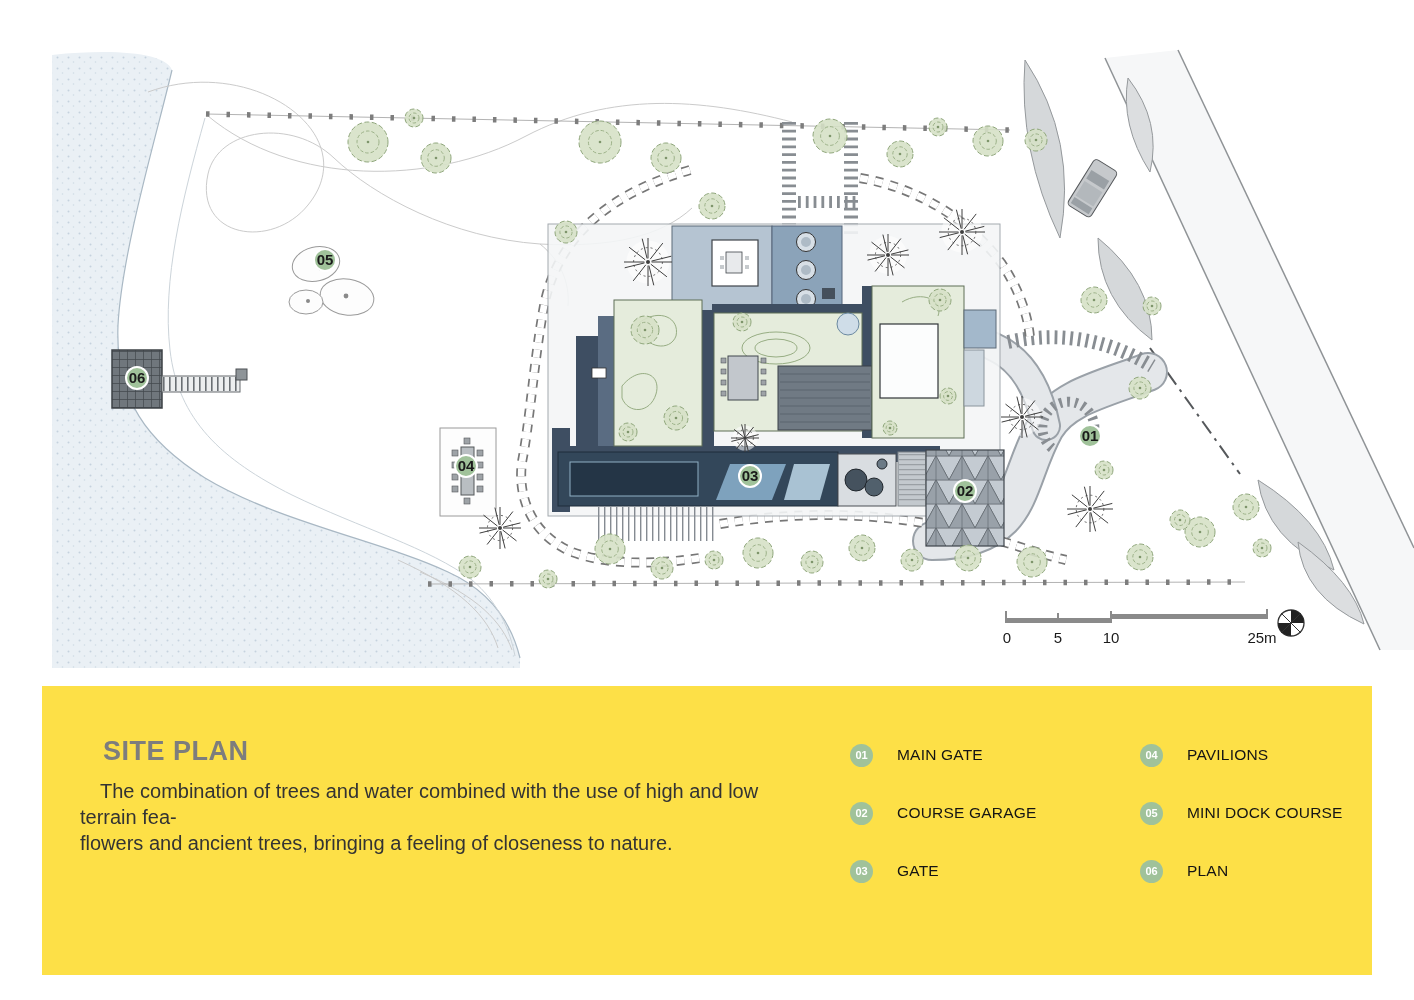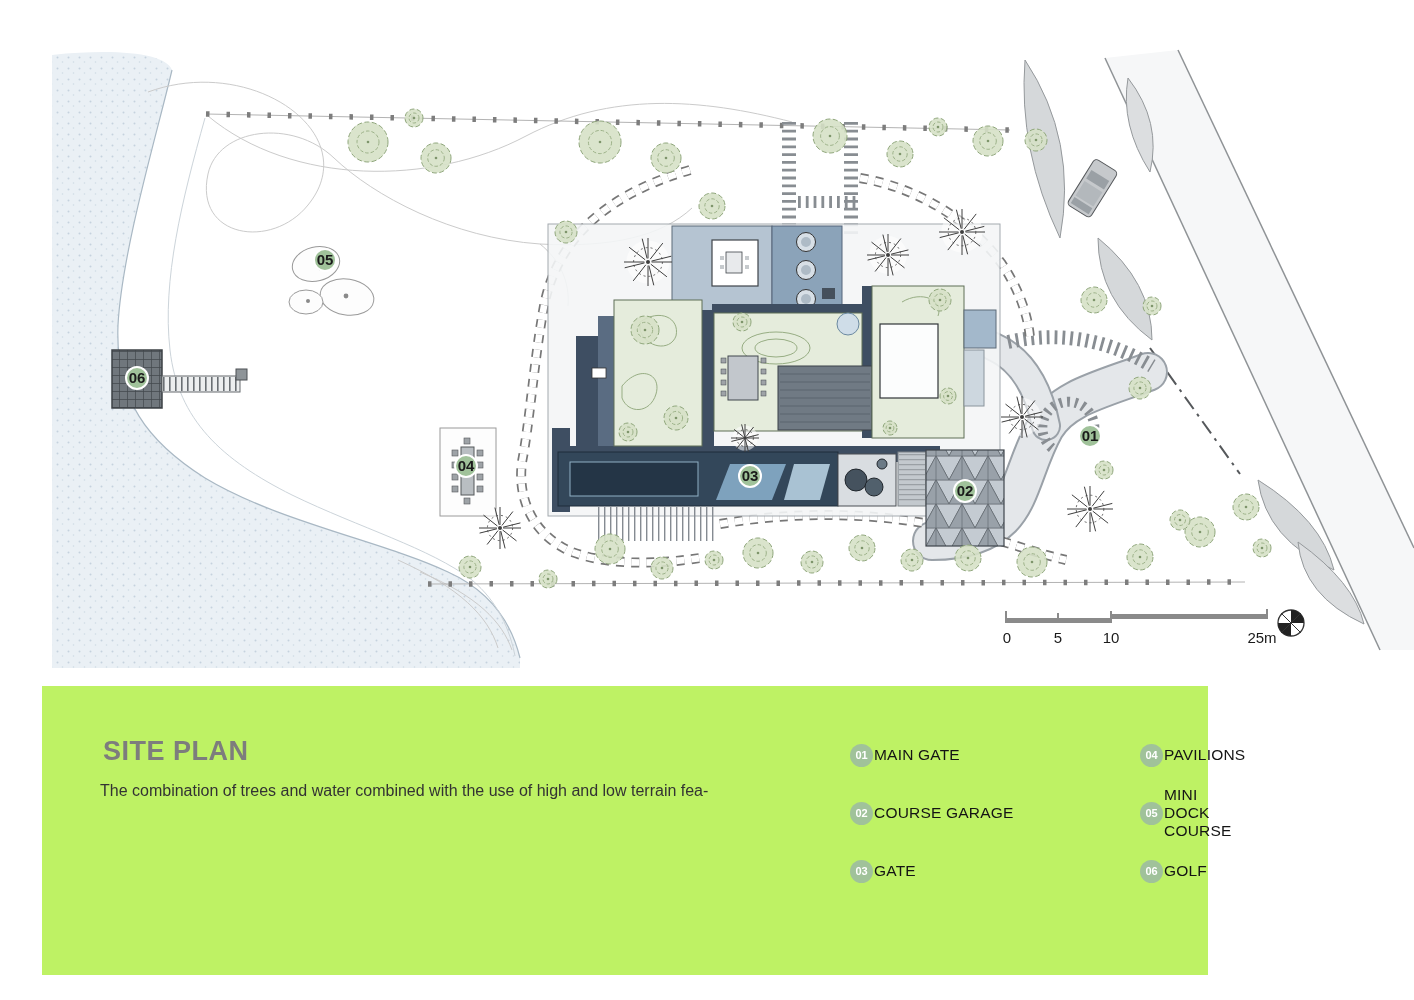--- a/index.html
+++ b/index.html
@@ -5,33 +5,33 @@
   * { margin:0; padding:0; box-sizing:border-box; }
   html,body { width:1414px; height:1000px; background:#ffffff; overflow:hidden;
               font-family:"Liberation Sans", sans-serif; }
   .page { position:absolute; inset:0; }
   svg.plan { position:absolute; left:0; top:0; display:block; }
   svg text { font-family:"Liberation Sans", sans-serif; font-size:15px; fill:#1a1a1a; }
 
   .stoneA { stroke:#777; stroke-width:10; fill:none; stroke-dasharray:8 7; }
   .stoneB { stroke:#fff; stroke-width:6.6; fill:none; stroke-dasharray:8 7; }
 
-  .panel { position:absolute; left:42px; top:686px; width:1166px; height:289px; background:#bef264; }
+  .panel { position:absolute; left:42px; top:686px; width:1330px; height:289px; background:#fde047; }
   .panel-title { position:absolute; left:61px; top:50px; font-size:27px; font-weight:bold;
                  color:#7d7d7d; letter-spacing:.5px; }
-  .panel-desc { position:absolute; left:38px; top:92px; width:690px; font-size:16px;
+  .panel-desc { position:absolute; left:38px; top:92px; width:690px; font-size:20px;
                 line-height:26px; color:#333; }
   .panel-desc .ln1 { text-indent:20px; }
   .legend { position:absolute; left:808px; top:40px; display:grid; grid-auto-flow:column;
             grid-template-rows:repeat(3,58px); grid-template-columns:290px auto; align-items:center; }
   .leg-item { display:flex; align-items:center; }
   .badge { width:23px; height:23px; border-radius:50%; background:#a0c29a; color:#fff;
            font-size:11px; font-weight:bold; display:flex; align-items:center; justify-content:center;
            flex:0 0 23px; }
-  .leg-label { margin-left:1px; font-size:15.5px; color:#141414; letter-spacing:.2px; }
+  .leg-label { margin-left:24px; font-size:15.5px; color:#141414; letter-spacing:.2px; }
 </style>
 </head>
 <body>
 
 <div class="page">
 
 <svg id="plan-svg" class="plan" width="1414" height="686" viewBox="0 0 1414 686">
   <defs>
     <pattern id="dots" width="11" height="11" patternUnits="userSpaceOnUse">
       <circle cx="2.5" cy="2.5" r="1" fill="#bccbd8"></circle>
@@ -581,20 +581,21 @@
           <circle cx="137" cy="378" r="11" fill="#a0c29a" stroke="#ffffff" stroke-width="2"></circle>
           <text x="137" y="378" text-anchor="middle" dy="0.36em" fill="#ffffff" font-size="10.5" font-weight="bold">06</text>
         </g>
       </g>
 </svg>
 
 <div class="panel">
   <div class="panel-title">SITE PLAN</div>
   <div class="panel-desc">
     <div class="ln1">The combination of trees and water combined with the use of high and low terrain fea-</div>
+    <div>flowers and ancient trees, bringing a feeling of closeness to nature.</div>
   </div>
   <div class="legend">
         <div class="leg-item">
           <span class="badge">01</span>
           <span class="leg-label">MAIN GATE</span>
         </div>
         <div class="leg-item">
           <span class="badge">02</span>
           <span class="leg-label">COURSE GARAGE</span>
         </div>
@@ -605,18 +606,18 @@
         <div class="leg-item">
           <span class="badge">04</span>
           <span class="leg-label">PAVILIONS</span>
         </div>
         <div class="leg-item">
           <span class="badge">05</span>
           <span class="leg-label">MINI DOCK COURSE</span>
         </div>
         <div class="leg-item">
           <span class="badge">06</span>
-          <span class="leg-label">GOLF</span>
+          <span class="leg-label">PLAN</span>
         </div>
       </div>
 </div>
 
 </div>
 
 </body></html>

